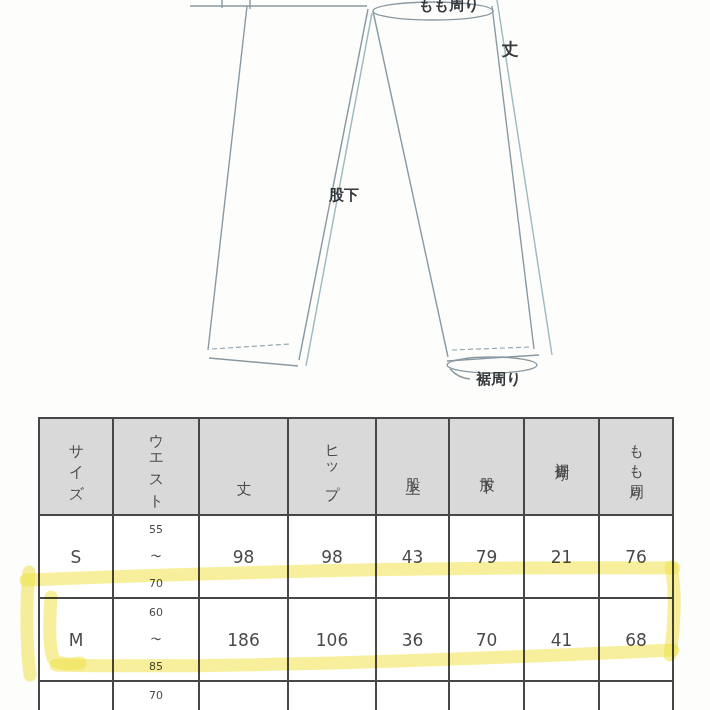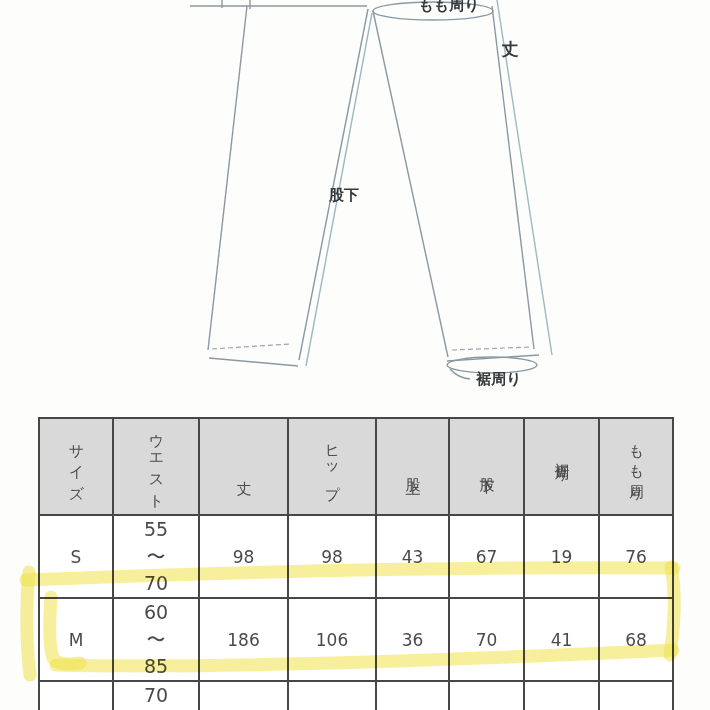--- a/index.html
+++ b/index.html
@@ -23,21 +23,21 @@
   .size-table th,.size-table td{
     border:2px solid #474747;text-align:center;vertical-align:middle;
     padding:0;font-weight:normal;
   }
   .size-table th{background:#d9d9d9;height:95px;font-size:15px;}
   .size-table td{height:71px;font-size:17px;background:#ffffff;}
   .vtext{
     display:inline-block;writing-mode:vertical-rl;text-orientation:upright;
     letter-spacing:3px;line-height:1;
   }
-  td.multiline{white-space:pre-line;line-height:27px;font-size:19px;}
+  td.multiline{white-space:pre-line;line-height:27px;font-size:11px;}
   
   .marker{
     position:absolute;left:0;top:0;pointer-events:none;
     mix-blend-mode:multiply;
   }
   .marker path{
     fill:none;stroke-width:13;stroke-linecap:round;opacity:0.55;
   }
 </style>
 </head>
@@ -95,22 +95,22 @@
       <th><span class="vtext">もも周り</span></th>
     </tr>
     <tr>
       <td>S</td>
       <td class="multiline">55
 〜
 70</td>
       <td>98</td>
       <td>98</td>
       <td>43</td>
-      <td>67</td>
-      <td>19</td>
+      <td>79</td>
+      <td>21</td>
       <td>76</td>
     </tr>
     <tr>
       <td>M</td>
       <td class="multiline">60
 〜
 85</td>
       <td>186</td>
       <td>106</td>
       <td>36</td>

